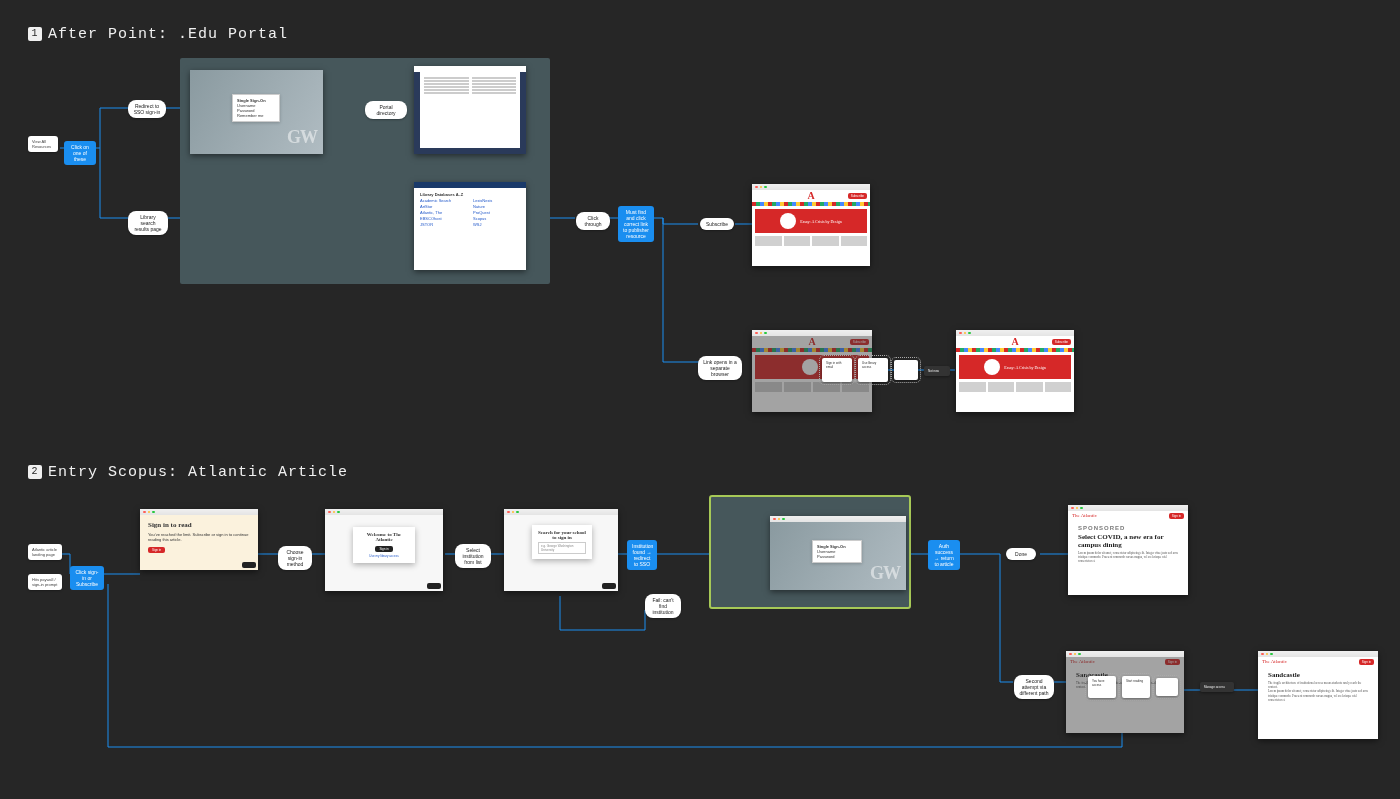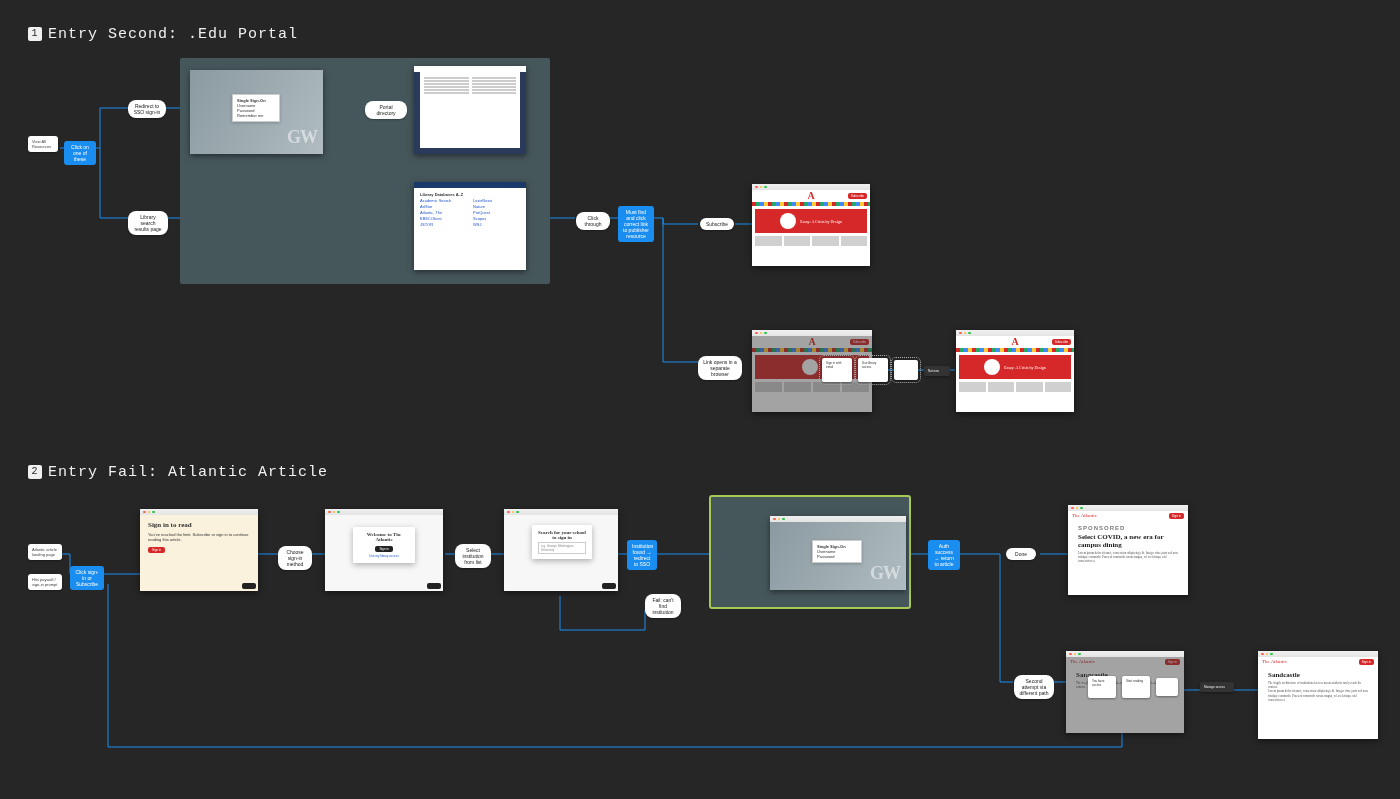--- a/index.html
+++ b/index.html
@@ -274,21 +274,21 @@
     <path d="M960 554 H1000"></path>
     <path d="M1040 554 H1068"></path>
     <path d="M108 584 V747 H1122 V724"></path>
     <path d="M1000 554 V682 H1013"></path>
     <path d="M1054 682 H1066"></path>
     <path d="M1183 690 H1258"></path>
   </g>
 </svg>
 
 <div class="section-title" style="left:28px; top:26px;">
-  <span class="badge">1</span><span>Entry Second: .Edu Portal</span>
+  <span class="badge">1</span><span>After Point: .Edu Portal</span>
 </div>
 
 <div class="node card" style="left:28px; top:136px; width:30px;">
   <span>View All
 Resources</span>
 </div>
 <div class="node chip" style="left:64px; top:141px; width:32px;">
   <span>Click on
 one of these</span>
 </div>
@@ -467,37 +467,37 @@
     <div class="thumbs">
         <span></span>
         <span></span>
         <span></span>
         <span></span>
       </div>
   </div>
 </div>
 
 <div class="section-title" style="left:28px; top:464px;">
-  <span class="badge">2</span><span>Entry Fail: Atlantic Article</span>
+  <span class="badge">2</span><span>Entry Scopus: Atlantic Article</span>
 </div>
 
 <div class="node card" style="left:28px; top:544px; width:34px;">
   <span>Atlantic article
 landing page</span>
 </div>
 <div class="node card" style="left:28px; top:574px; width:34px;">
   <span>Hits paywall /
 sign-in prompt</span>
 </div>
 <div class="node chip" style="left:70px; top:566px; width:34px;">
   <span>Click sign-in
 or Subscribe</span>
 </div>
 
-<div class="screen" style="left:140px; top:509px; width:118px; height:82px;">
+<div class="screen" style="left:140px; top:509px; width:118px; height:61px;">
   <div class="chrome">
       <i></i>
       <i></i>
       <i></i>
     </div>
   <div class="body loginflash">
     <h5>Sign in to read</h5>
     <span>You’ve reached the limit. Subscribe or sign in to continue reading this article.</span><br><br>
     <span class="redbtn">Sign in</span>
   </div>

